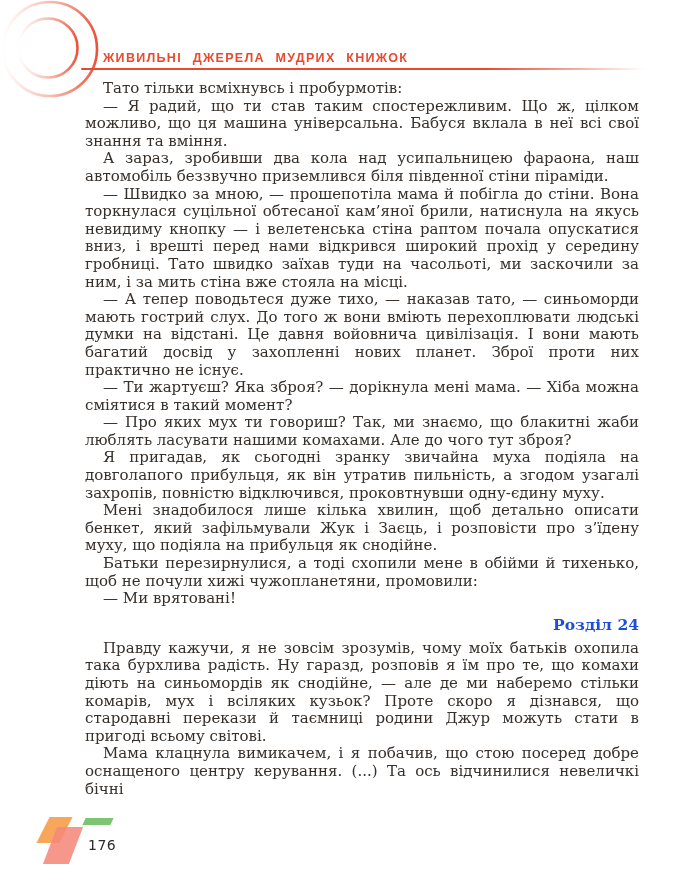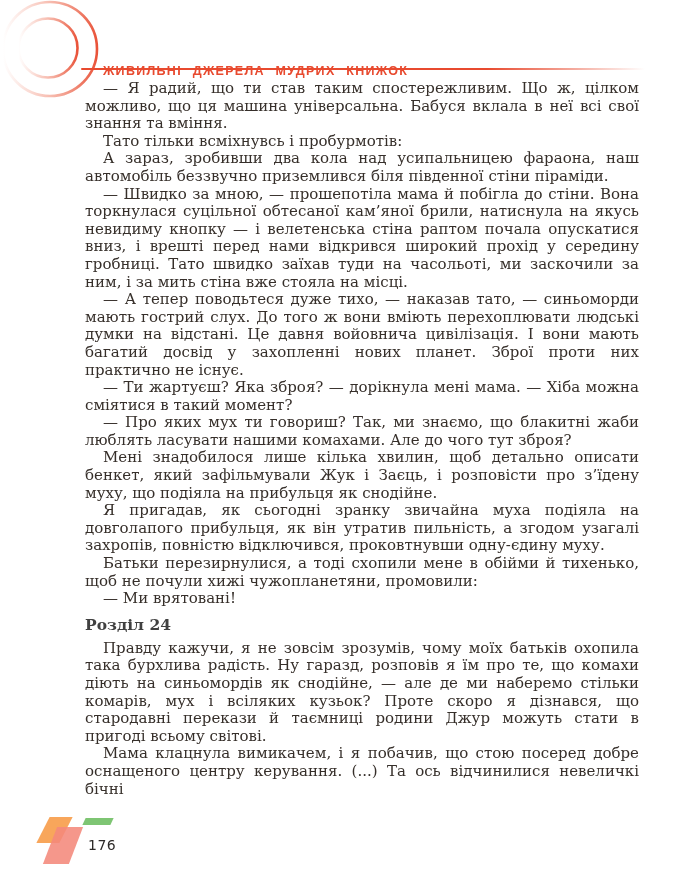--- a/index.html
+++ b/index.html
@@ -11,21 +11,21 @@
     font-family:"DejaVu Serif", serif;
     -webkit-font-smoothing:antialiased;
   }
   
   .decor-circles {
     position:absolute; left:-4px; top:-1px;
     width:120px; height:105px;
     pointer-events:none;
   }
   .header-title {
-    position:absolute; left:103px; top:64px;
+    position:absolute; left:103px; top:51px;
     font-family:"Liberation Sans", sans-serif;
     font-size:12.5px; font-weight:bold;
     letter-spacing:1.3px; word-spacing:6px;
     color:var(--accent);
     white-space:nowrap;
   }
   .header-rule {
     position:absolute; left:81px; top:68px;
     width:564px; height:2.4px;
     background:linear-gradient(to right,
@@ -39,26 +39,26 @@
     width:554px;
     font-size:15px; line-height:17.6px;
     color:#362f2a;
     text-align:justify;
   }
   .content p.para {
     margin:0; padding:0;
     text-indent:18px;
   }
   .chapter-heading {
-    text-align:left;
+    text-align:right;
     font-weight:bold;
     margin:7px 0 6px 0;
     line-height:19px;
     font-size:15.5px;
-    color:#404040;
+    color:#1d4ed8;
   }
   .chapter-heading .kicker { display:block; }
   .chapter-heading .title  { display:block; }
   
   .decor-parallelogram { position:absolute; }
   .decor-orange {
     left:43px; top:817px; width:23px; height:26px;
     background:var(--c-orange);
     transform:skewX(-27deg);
   }
@@ -96,29 +96,29 @@
   </defs>
   <circle cx="54" cy="50" r="47" fill="none" stroke="url(#ringFade)" stroke-width="2.6"></circle>
   <circle cx="52" cy="49" r="29.5" fill="none" stroke="url(#ringFade)" stroke-width="2.6"></circle>
 </svg>
 
 <div class="header-title">ЖИВИЛЬНІ ДЖЕРЕЛА МУДРИХ КНИЖОК</div>
 <div class="header-rule"></div>
 
 <div class="content">
   <div>
+      <p class="para">Тато тільки всміхнувсь і пробурмотів:</p>
       <p class="para">— Я радий, що ти став таким спостережливим. Що ж, цілком можливо, що ця машина універсальна. Бабуся вклала в неї всі свої знання та вміння.</p>
-      <p class="para">Тато тільки всміхнувсь і пробурмотів:</p>
       <p class="para">А зараз, зробивши два кола над усипальницею фараона, наш автомобіль беззвучно приземлився біля південної стіни піраміди.</p>
       <p class="para">— Швидко за мною, — прошепотіла мама й побігла до стіни. Вона торкнулася суцільної обтесаної кам’яної брили, натиснула на якусь невидиму кнопку — і велетенська стіна раптом почала опускатися вниз, і врешті перед нами відкрився широкий прохід у середину гробниці. Тато швидко заїхав туди на часольоті, ми заскочили за ним, і за мить стіна вже стояла на місці.</p>
       <p class="para">— А тепер поводьтеся дуже тихо, — наказав тато, — синьоморди мають гострий слух. До того ж вони вміють перехоплювати людські думки на відстані. Це давня войовнича цивілізація. І вони мають багатий досвід у захопленні нових планет. Зброї проти них практично не існує.</p>
       <p class="para">— Ти жартуєш? Яка зброя? — дорікнула мені мама. — Хіба можна сміятися в такий момент?</p>
       <p class="para">— Про яких мух ти говориш? Так, ми знаємо, що блакитні жаби люблять ласувати нашими комахами. Але до чого тут зброя?</p>
+      <p class="para">Я пригадав, як сьогодні зранку звичайна муха подіяла на довголапого прибульця, як він утратив пильність, а згодом узагалі захропів, повністю відключився, проковтнувши одну-єдину муху.</p>
       <p class="para">Мені знадобилося лише кілька хвилин, щоб детально описати бенкет, який зафільмували Жук і Заєць, і розповісти про з’їдену муху, що подіяла на прибульця як снодійне.</p>
-      <p class="para">Я пригадав, як сьогодні зранку звичайна муха подіяла на довголапого прибульця, як він утратив пильність, а згодом узагалі захропів, повністю відключився, проковтнувши одну-єдину муху.</p>
       <p class="para">Батьки перезирнулися, а тоді схопили мене в обійми й тихенько, щоб не почули хижі чужопланетяни, промовили:</p>
       <p class="para">— Ми врятовані!</p>
     </div>
   <div class="chapter-heading">
     <span class="kicker">Розділ 24</span>
   </div>
   <div>
       <p class="para">Правду кажучи, я не зовсім зрозумів, чому моїх батьків охопила така бурхлива радість. Ну гаразд, розповів я їм про те, що комахи діють на синьомордів як снодійне, — але де ми наберемо стільки комарів, мух і всіляких кузьок? Проте скоро я дізнався, що стародавні перекази й таємниці родини Джур можуть стати в пригоді всьому світові.</p>
       <p class="para">Мама клацнула вимикачем, і я побачив, що стою посеред добре оснащеного центру керування. (...) Та ось відчинилися невеличкі бічні</p>
     </div>

